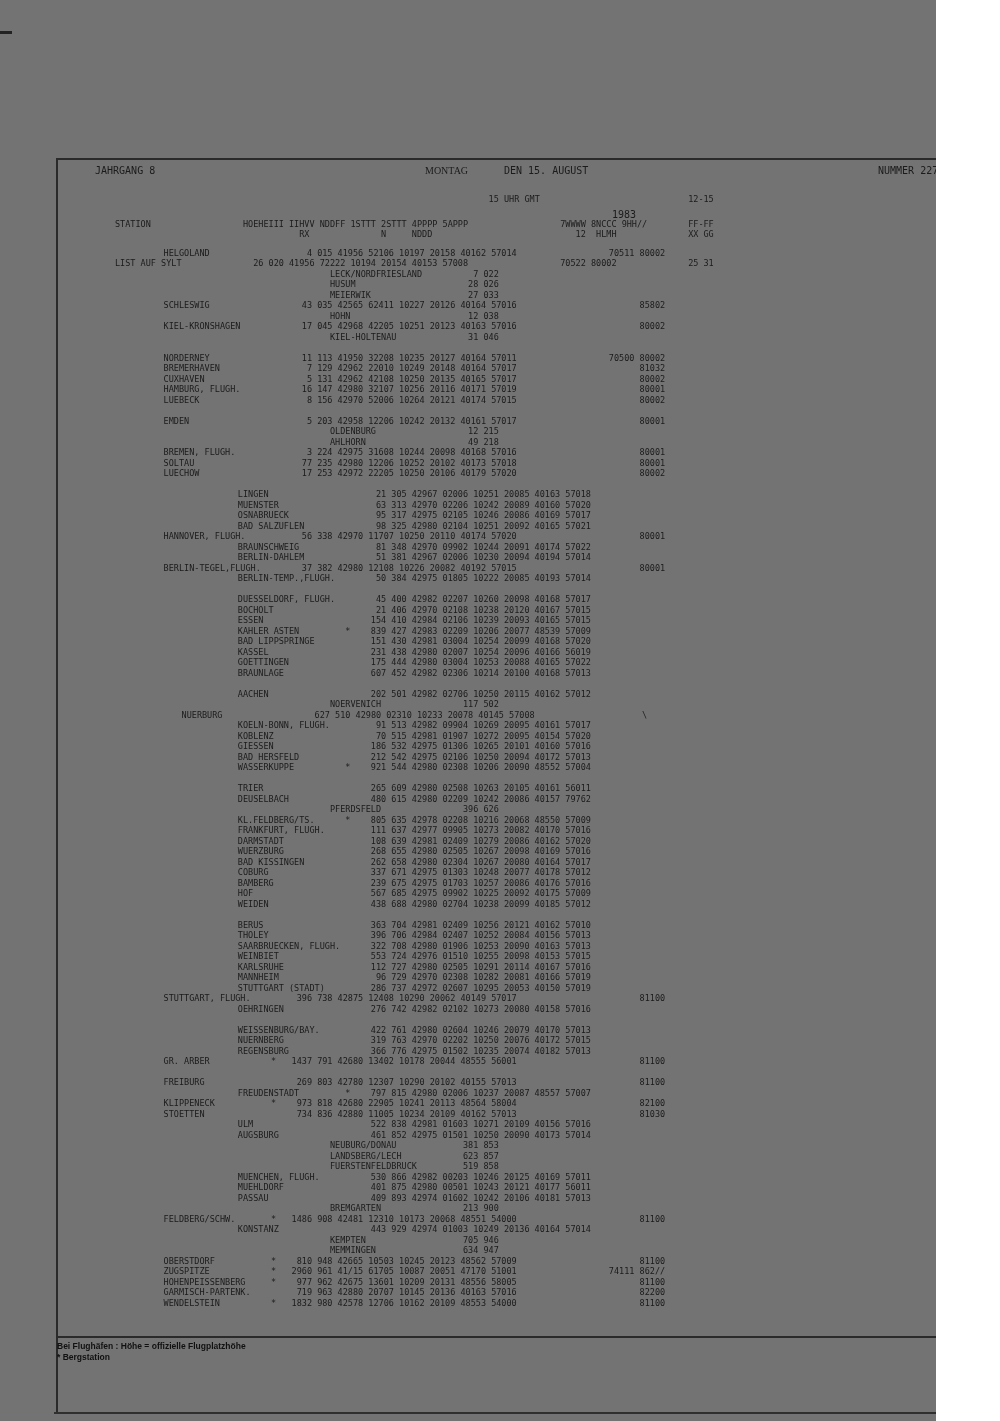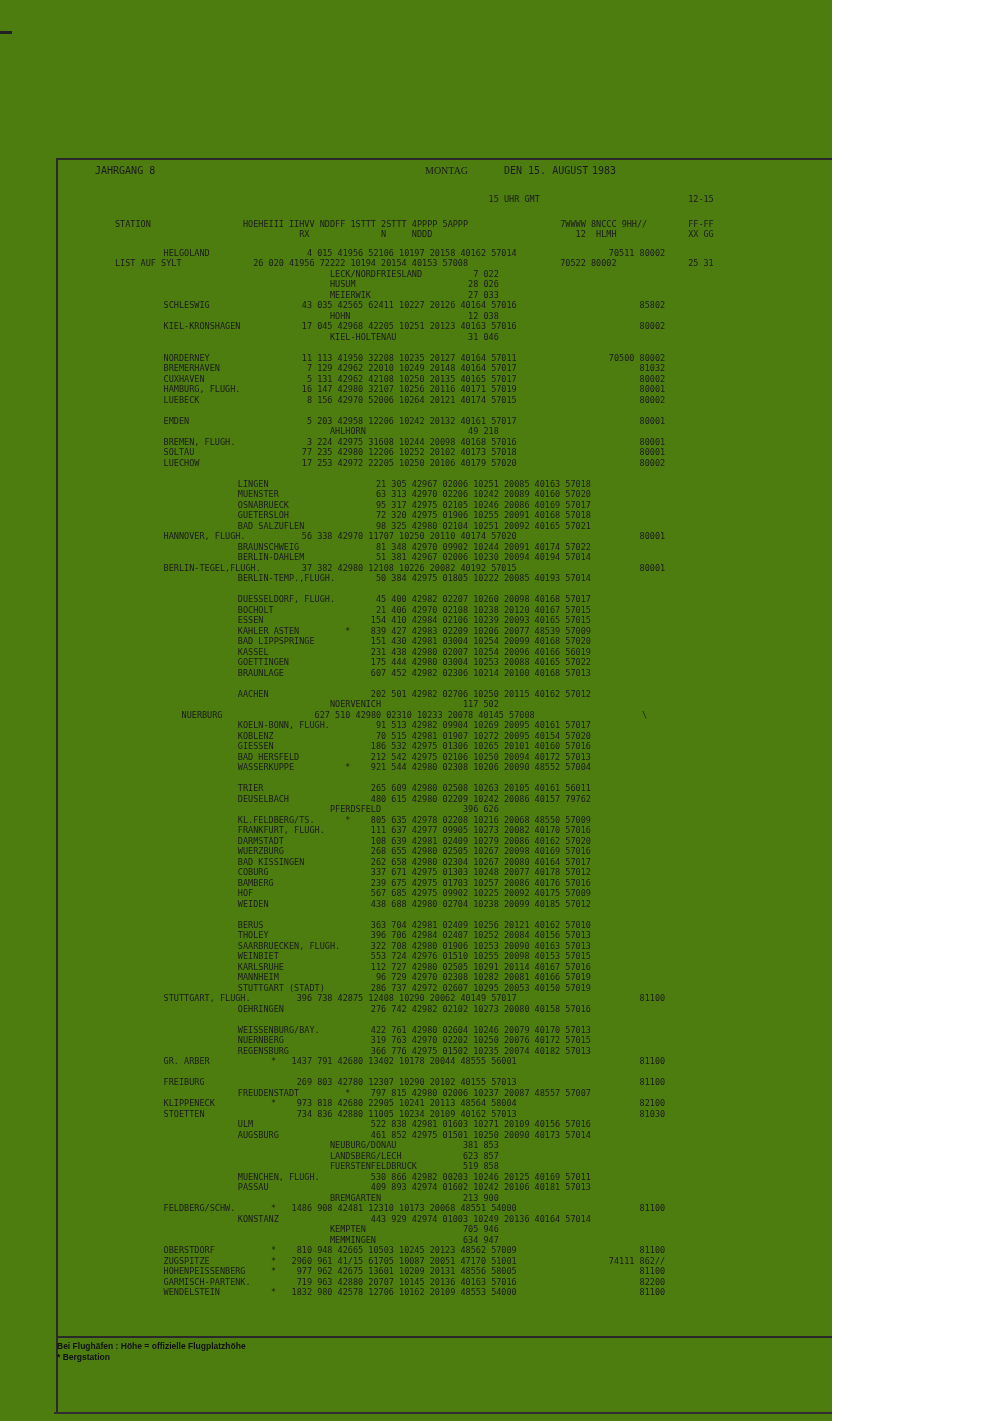--- a/index.html
+++ b/index.html
@@ -1,29 +1,29 @@
 <!DOCTYPE html>
 <html><head>
 <meta charset="utf-8">
 <style>
   html,body{margin:0;padding:0;background:#ffffff;}
   .page{
-    position:relative;width:832px;height:1421px;background:#4d7c0f;
+    position:relative;width:936px;height:1421px;background:#737373;
     font-family:"DejaVu Sans Mono",monospace;color:#1b1b1b;overflow:hidden;
   }
   .corner-dash{position:absolute;left:0;top:31px;width:12px;height:3px;background:#222;}
   .rule-top{position:absolute;left:56px;top:158px;width:941px;height:2px;background:#2a2a2a;}
   .rule-left{position:absolute;left:56px;top:158px;width:2px;height:1256px;background:#2a2a2a;}
   .rule-bottom{position:absolute;left:56px;top:1336px;width:884px;height:2px;background:#2a2a2a;}
   .edge-bottom{position:absolute;left:54px;top:1412px;width:940px;height:2px;background:#2f2f2f;}
   .masthead span{position:absolute;top:165px;font-size:10px;line-height:11px;white-space:pre;}
   .mh-jahrgang{left:95px;}
   .mh-weekday{left:425px;font-family:Liberation Serif, serif;}
   .mh-date{left:504px;}
-  .mh-year{left:592px;}
+  .mh-year{left:612px;margin-top:44px;}
   .mh-nummer{left:843px;padding-left:35px;}
   .table-area{position:absolute;left:115px;top:194px;font-size:8.5px;text-align:center;}
   .ln{height:10.5px;line-height:10.5px;white-space:pre;}
   .footnotes{
     position:absolute;left:57px;top:1341px;
     font-family:"Liberation Sans",sans-serif;font-weight:bold;font-size:8.5px;color:#111;
   }
   .fn{line-height:11px;white-space:pre;}
 </style>
 </head>
@@ -58,29 +58,29 @@
       <div class="ln">KIEL-KRONSHAGEN            17 045 42968 42205 10251 20123 40163 57016                        80002</div>
       <div class="ln">KIEL-HOLTENAU              31 046</div>
       <div style="height: 10.5px;"></div>
       <div class="ln">NORDERNEY                  11 113 41950 32208 10235 20127 40164 57011                  70500 80002</div>
       <div class="ln">BREMERHAVEN                 7 129 42962 22010 10249 20148 40164 57017                        81032</div>
       <div class="ln">CUXHAVEN                    5 131 42962 42108 10250 20135 40165 57017                        80002</div>
       <div class="ln">HAMBURG, FLUGH.            16 147 42980 32107 10256 20116 40171 57019                        80001</div>
       <div class="ln">LUEBECK                     8 156 42970 52006 10264 20121 40174 57015                        80002</div>
       <div style="height: 10.5px;"></div>
       <div class="ln">EMDEN                       5 203 42958 12206 10242 20132 40161 57017                        80001</div>
+      <div class="ln">OLDENBURG                  12 215</div>
       <div class="ln">AHLHORN                    49 218</div>
       <div class="ln">BREMEN, FLUGH.              3 224 42975 31608 10244 20098 40168 57016                        80001</div>
       <div class="ln">SOLTAU                     77 235 42980 12206 10252 20102 40173 57018                        80001</div>
       <div class="ln">LUECHOW                    17 253 42972 22205 10250 20106 40179 57020                        80002</div>
       <div style="height: 10.5px;"></div>
       <div class="ln">LINGEN                     21 305 42967 02006 10251 20085 40163 57018</div>
       <div class="ln">MUENSTER                   63 313 42970 02206 10242 20089 40160 57020</div>
       <div class="ln">OSNABRUECK                 95 317 42975 02105 10246 20086 40169 57017</div>
-      <div class="ln">GUETERSLOH                 72 320 42975 01906 10255 20091 40168 57018</div>
       <div class="ln">BAD SALZUFLEN              98 325 42980 02104 10251 20092 40165 57021</div>
       <div class="ln">HANNOVER, FLUGH.           56 338 42970 11707 10250 20110 40174 57020                        80001</div>
       <div class="ln">BRAUNSCHWEIG               81 348 42970 09902 10244 20091 40174 57022</div>
       <div class="ln">BERLIN-DAHLEM              51 381 42967 02006 10230 20094 40194 57014</div>
       <div class="ln">BERLIN-TEGEL,FLUGH.        37 382 42980 12108 10226 20082 40192 57015                        80001</div>
       <div class="ln">BERLIN-TEMP.,FLUGH.        50 384 42975 01805 10222 20085 40193 57014</div>
       <div style="height: 10.5px;"></div>
       <div class="ln">DUESSELDORF, FLUGH.        45 400 42982 02207 10260 20098 40168 57017</div>
       <div class="ln">BOCHOLT                    21 406 42970 02108 10238 20120 40167 57015</div>
       <div class="ln">ESSEN                     154 410 42984 02106 10239 20093 40165 57015</div>
@@ -130,20 +130,21 @@
       <div class="ln">FREIBURG                  269 803 42780 12307 10290 20102 40155 57013                        81100</div>
       <div class="ln">FREUDENSTADT         *    797 815 42980 02006 10237 20087 48557 57007</div>
       <div class="ln">KLIPPENECK           *    973 818 42680 22905 10241 20113 48564 58004                        82100</div>
       <div class="ln">STOETTEN                  734 836 42880 11005 10234 20109 40162 57013                        81030</div>
       <div class="ln">ULM                       522 838 42981 01603 10271 20109 40156 57016</div>
       <div class="ln">AUGSBURG                  461 852 42975 01501 10250 20090 40173 57014</div>
       <div class="ln">NEUBURG/DONAU             381 853</div>
       <div class="ln">LANDSBERG/LECH            623 857</div>
       <div class="ln">FUERSTENFELDBRUCK         519 858</div>
       <div class="ln">MUENCHEN, FLUGH.          530 866 42982 00203 10246 20125 40169 57011</div>
+      <div class="ln">MUEHLDORF                 401 875 42980 00501 10243 20121 40177 56011</div>
       <div class="ln">PASSAU                    409 893 42974 01602 10242 20106 40181 57013</div>
       <div class="ln">BREMGARTEN                213 900</div>
       <div class="ln">FELDBERG/SCHW.       *   1486 908 42481 12310 10173 20068 48551 54000                        81100</div>
       <div class="ln">KONSTANZ                  443 929 42974 01003 10249 20136 40164 57014</div>
       <div class="ln">KEMPTEN                   705 946</div>
       <div class="ln">MEMMINGEN                 634 947</div>
       <div class="ln">OBERSTDORF           *    810 948 42665 10503 10245 20123 48562 57009                        81100</div>
       <div class="ln">ZUGSPITZE            *   2960 961 41/15 61705 10087 20051 47170 51001                  74111 862//</div>
       <div class="ln">HOHENPEISSENBERG     *    977 962 42675 13601 10209 20131 48556 58005                        81100</div>
       <div class="ln">GARMISCH-PARTENK.         719 963 42880 20707 10145 20136 40163 57016                        82200</div>

